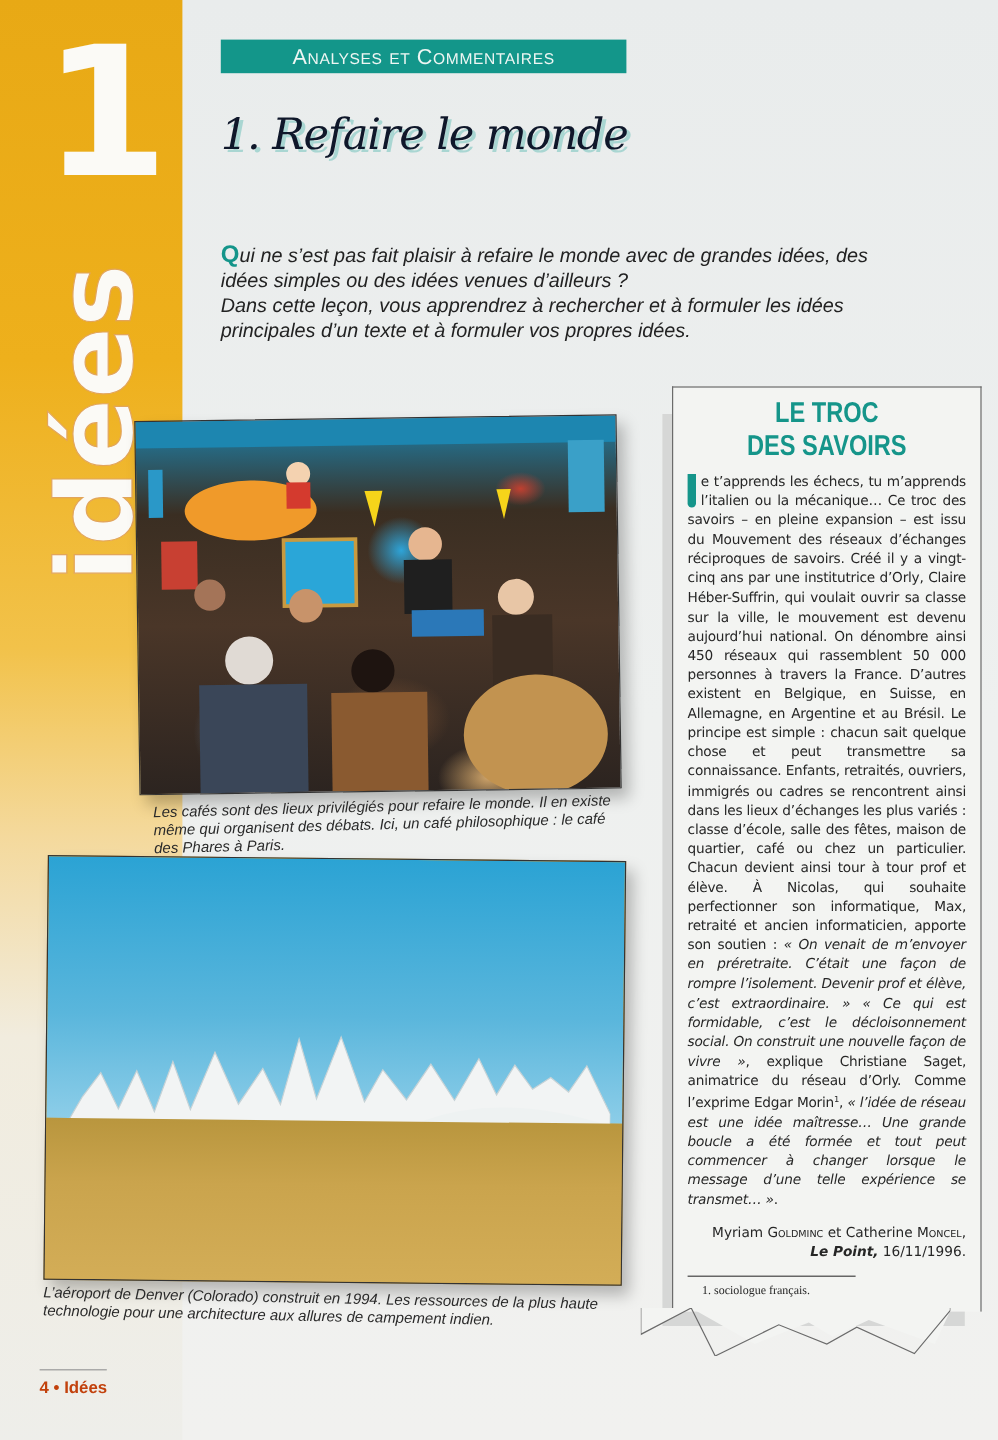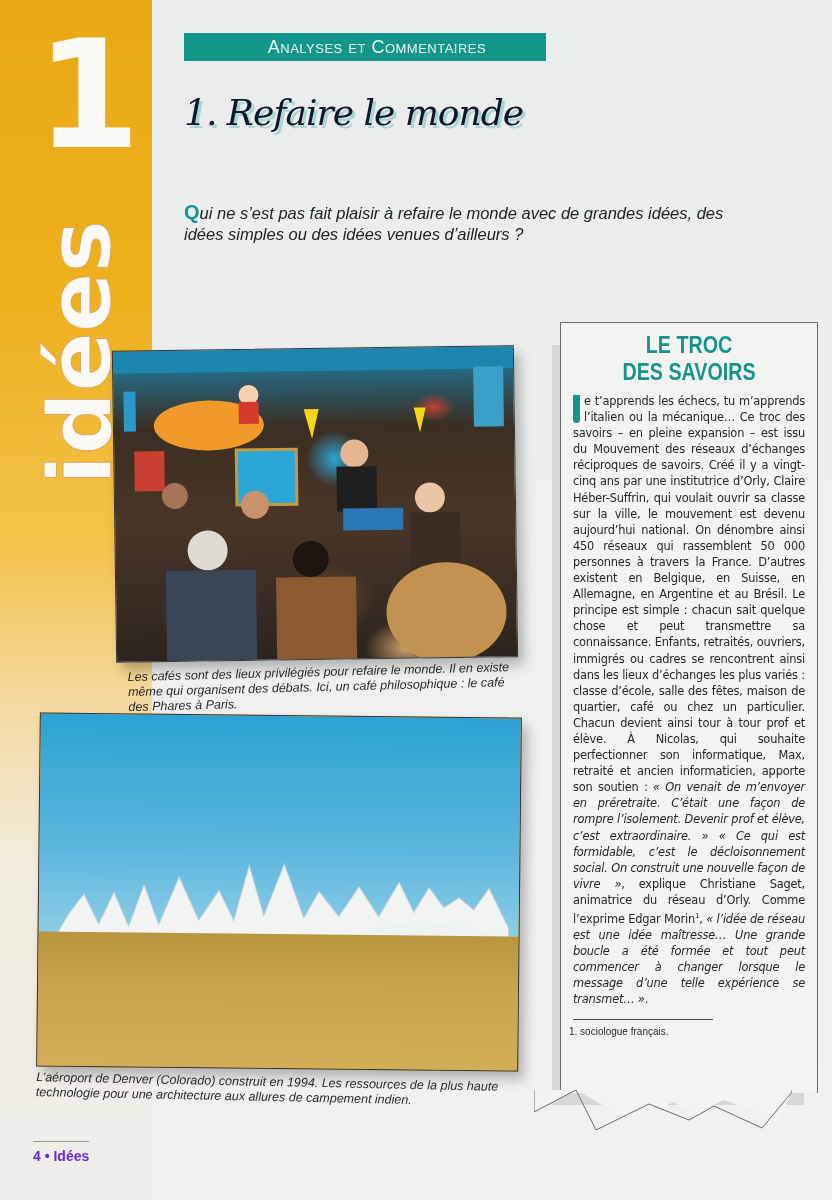--- a/index.html
+++ b/index.html
@@ -30,21 +30,21 @@
     color:#fbfaf6; font-family:"DejaVu Sans", sans-serif; font-weight:bold;
     font-size:88px; line-height:90px; text-align:left;
     -webkit-text-stroke:1px #e2a55b;
   }
   
   .section-band {
     position:absolute; left:184px; top:33px; width:338px; height:28px;
     background:#13968a; color:#eef6f3;
     font-family:"Liberation Sans", sans-serif; font-size:18px;
     font-variant: small-caps; letter-spacing:0.5px;
-    display:flex; align-items:center; justify-content:center;padding-left:24px;
+    display:flex; align-items:center; justify-content:center;
   }
   .title {
     position:absolute; left:184px; top:92px; 
     font-family:"DejaVu Serif", serif; font-style:italic;
     font-size:36px; color:#0f172a; letter-spacing:-1px;
     text-shadow: 3px 3px 0 #a9d6d2;
   }
   .intro {
     position:absolute; left:184px; top:202px; width:580px;
     font-family:"Liberation Sans", sans-serif; font-style:italic;
@@ -114,49 +114,50 @@
   }
   .troc-body em { font-style:italic; }
   .signature {
     margin:4px 12px 0 12px; text-align:right;
     font-family:"DejaVu Sans", sans-serif; font-size:11.4px; line-height:16px; color:#262626;
   }
   .signature .sc { font-variant:small-caps; }
   .signature b { font-style:italic; }
   .footnote-rule { margin:12px 0 0 12px; width:140px; border-top:1px solid #444; }
   .footnote {
-    margin:6px 12px 0 8px; font-family:Liberation Sans, sans-serif; font-size:10px; color:#262626;
+    margin:6px 12px 0 24px; font-family:Liberation Serif, serif; font-size:10px; color:#262626;
   }
   .torn {
     position:absolute; left:534px; top:1090px; width:258px; height:40px;
   }
   
   .folio-rule { position:absolute; left:33px; top:1141px; width:56px; border-top:1px solid #999; }
   .folio {
     position:absolute; left:33px; top:1148px;
-    font-family:"Liberation Sans", sans-serif; font-size:14px; font-weight:bold; color:#6d28d9;
+    font-family:"Liberation Sans", sans-serif; font-size:14px; font-weight:bold; color:#c2410c;
   }
 </style>
 </head>
 <body>
 
 <div class="ghost"></div>
 
 <div class="sidebar">
   <div class="num">1</div>
   <div class="vword">idées</div>
 </div>
 
 <div class="section-band">
   <span>Analyses et Commentaires</span>
 </div>
 <div class="title">1. Refaire le monde</div>
 
 <div class="intro">
   <span class="dropq">Q</span><span>ui ne s’est pas fait plaisir à refaire le monde avec de grandes idées, des idées simples ou des idées venues d’ailleurs ?</span><br>
+  <span>Dans cette leçon, vous apprendrez à rechercher et à formuler les idées principales d’un texte et à formuler vos propres idées.</span>
 </div>
 
 <div class="photo photo-cafe">
   <svg width="400" height="310">
     <rect x="0" y="0" width="400" height="22" fill="#1d86b0"></rect>
     <ellipse cx="95" cy="75" rx="55" ry="25" fill="#f09a2a"></ellipse>
     <circle cx="135" cy="45" r="10" fill="#f4d2b0"></circle>
     <rect x="125" y="52" width="20" height="22" fill="#d43a2e"></rect>
     <rect x="10" y="40" width="12" height="40" fill="#2a98c8"></rect>
     <polygon points="190,60 205,60 198,90" fill="#f6d41a"></polygon>
@@ -194,20 +195,24 @@
 
 <div class="troc-shadow"></div>
 <div class="troc">
   <div class="troc-title">
     <div>LE TROC</div>
     <div>DES SAVOIRS</div>
   </div>
   <div class="troc-body">
     <span class="dropj"></span><span>e t’apprends les échecs, tu m’apprends l’italien ou la mécanique… Ce troc des savoirs – en pleine expansion – est issu du Mouvement des réseaux d’échanges réciproques de savoirs. Créé il y a vingt-cinq ans par une institutrice d’Orly, Claire Héber-Suffrin, qui voulait ouvrir sa classe sur la ville, le mouvement est devenu aujourd’hui national. On dénombre ainsi 450 réseaux qui rassemblent 50 000 personnes à travers la France. D’autres existent en Belgique, en Suisse, en Allemagne, en Argentine et au Brésil. Le principe est simple : chacun sait quelque chose et peut transmettre sa connaissance. Enfants, retraités, ouvriers, immigrés ou cadres se rencontrent ainsi dans les lieux d’échanges les plus variés : classe d’école, salle des fêtes, maison de quartier, café ou chez un particulier. Chacun devient ainsi tour à tour prof et élève. À Nicolas, qui souhaite perfectionner son informatique, Max, retraité et ancien informaticien, apporte son soutien : </span><em>« On venait de m’envoyer en préretraite. C’était une façon de rompre l’isolement. Devenir prof et élève, c’est extraordinaire. » « Ce qui est formidable, c’est le décloisonnement social. On construit une nouvelle façon de vivre »</em><span>, explique Christiane Saget, animatrice du réseau d’Orly. Comme l’exprime Edgar Morin</span><sup style="font-size:7px;">1</sup><span>, </span><em>« l’idée de réseau est une idée maîtresse… Une grande boucle a été formée et tout peut commencer à changer lorsque le message d’une telle expérience se transmet… »</em><span>.</span>
   </div>
+  <div class="signature">
+    <span>Myriam </span><span class="sc">Goldminc</span><span> et Catherine </span><span class="sc">Moncel</span><span>,</span><br>
+    <b>Le Point,</b><span> 16/11/1996.</span>
+  </div>
   <div class="footnote-rule"></div>
   <div class="footnote">1. sociologue français.</div>
 </div>
 <svg class="torn" viewBox="0 0 258 40">
   <polygon points="0,0 258,0 258,2 245,30 190,10 160,24 140,12 95,30 42,0 0,22" fill="#f3f4f2"></polygon>
   <polyline points="0,0 0,22 42,0 62,40 115,14 155,30 180,16 228,38 258,2 258,0" fill="none" stroke="#6b6b6b" stroke-width="1"></polyline>
 </svg>
 
 <div class="folio-rule"></div>
 <div class="folio">4 • Idées</div>

